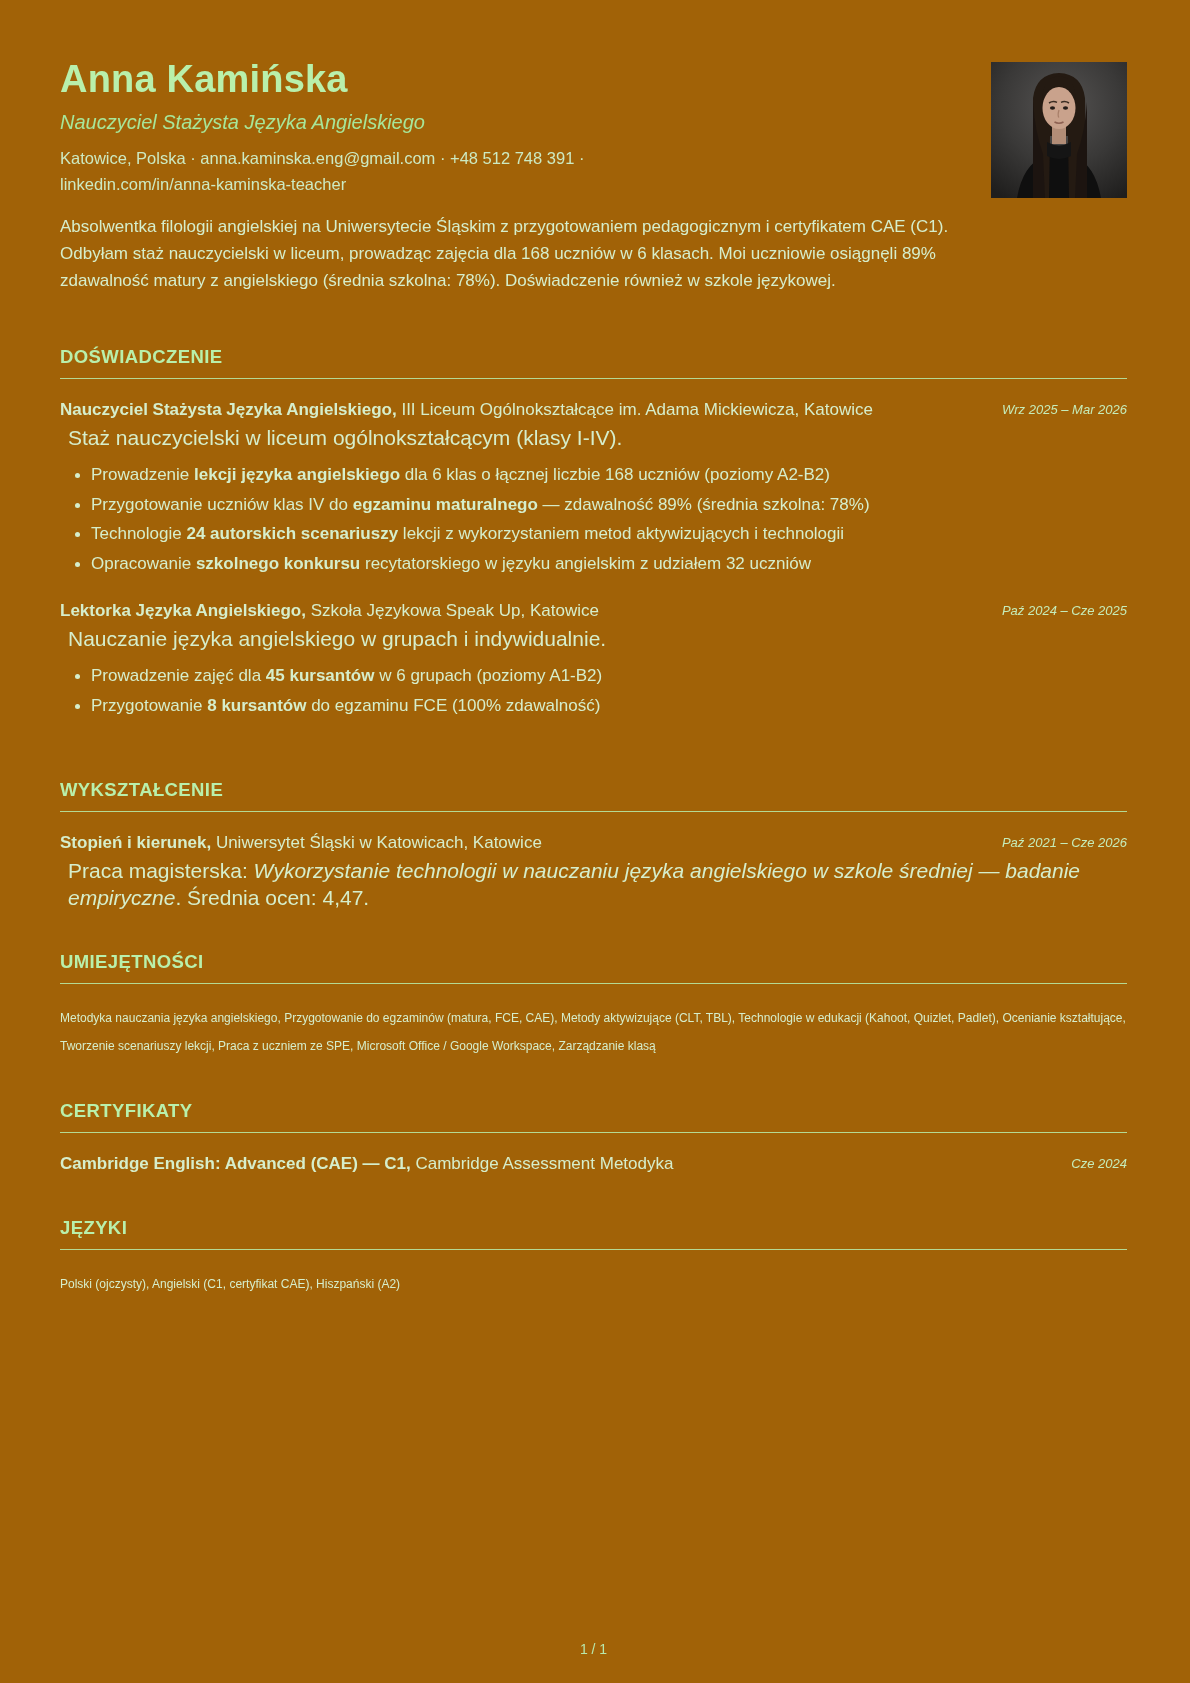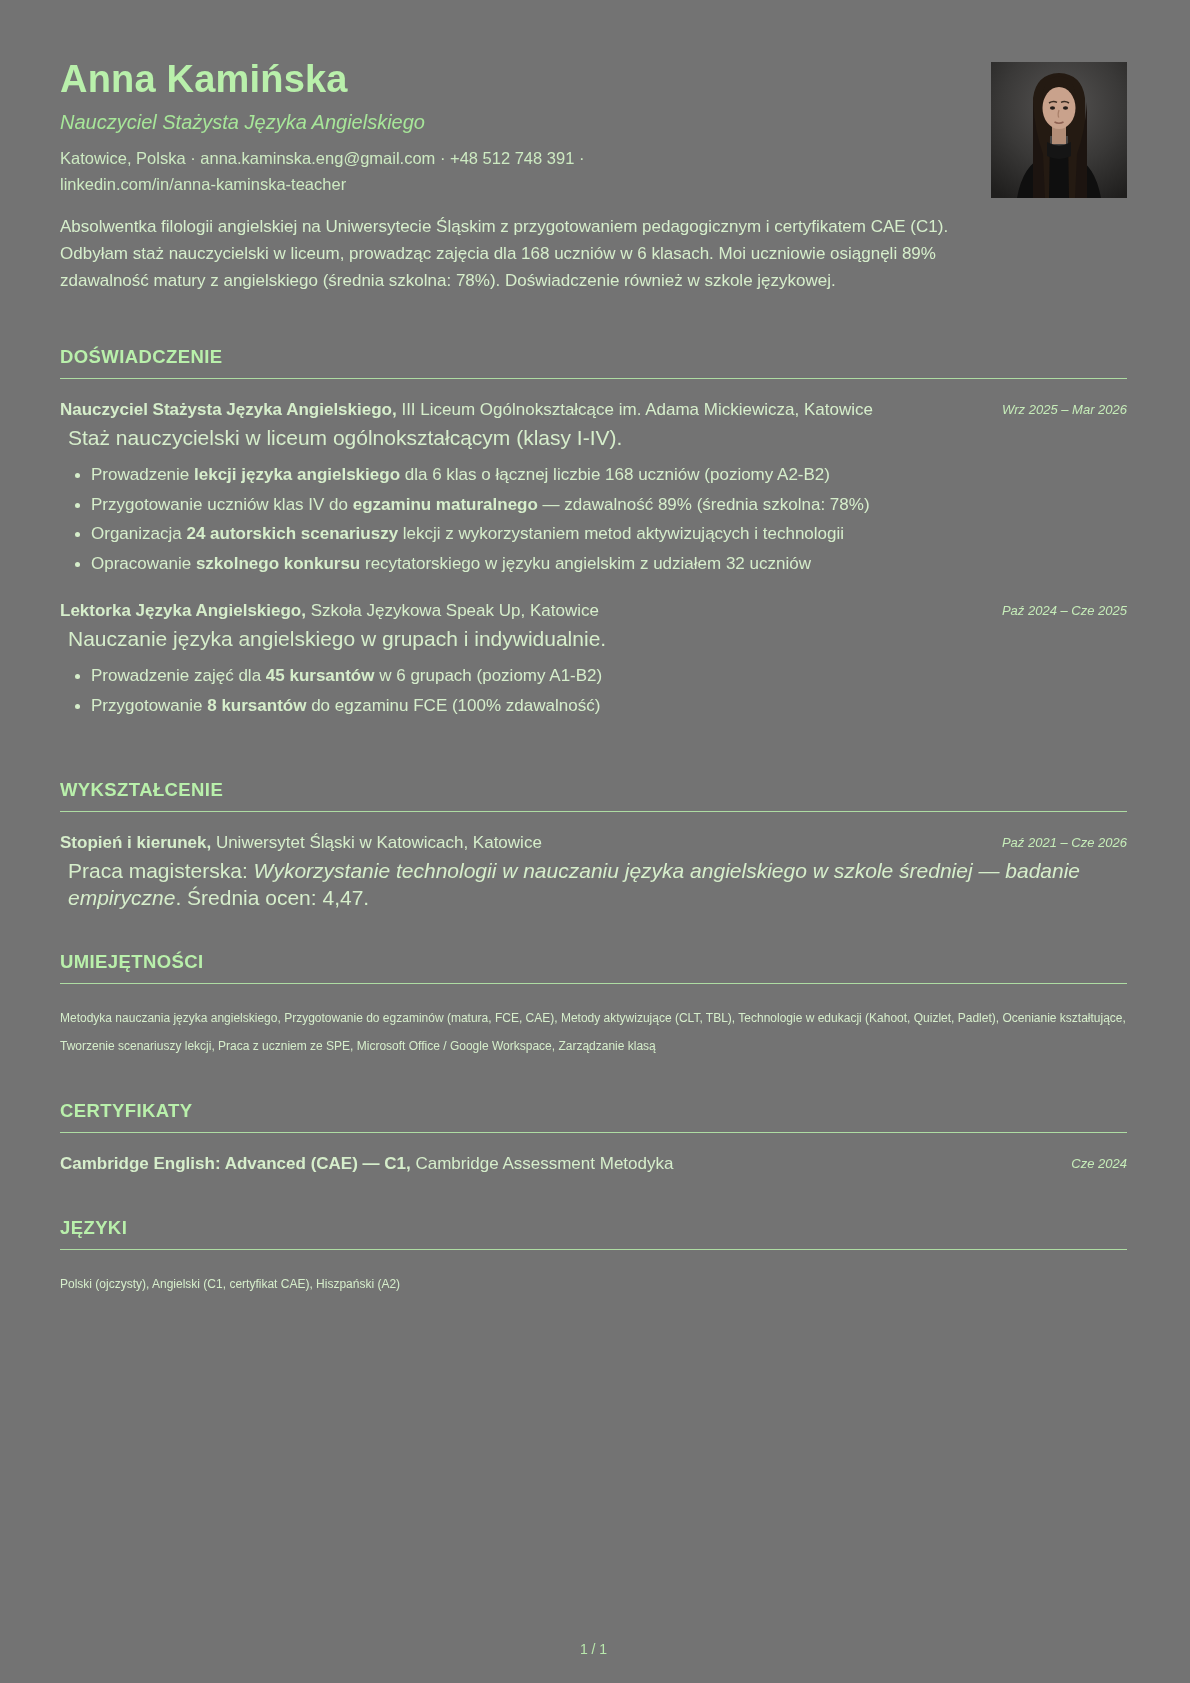--- a/index.html
+++ b/index.html
@@ -1,20 +1,20 @@
 <!DOCTYPE html>
 <html lang="pl"><head>
 <meta charset="utf-8">
 <style>
   html,body{margin:0;padding:0;background:#0a5a2c;}
   .page{
     position:relative;
     width:1190px;height:1683px;box-sizing:border-box;
     padding:58px 63px 26px 60px;
-    background:#737373;
+    background:#a16207;
     color:#d6eecb;
     font-family:"Liberation Sans","DejaVu Sans",sans-serif;
     display:flex;flex-direction:column;
   }
   .top{display:flex;justify-content:space-between;align-items:flex-start;}
   .name{
     margin:0 0 9px 0;font-size:38px;font-weight:800;letter-spacing:.2px;
     color:#b9f0ab;line-height:1.15;
   }
   .job-title{font-size:20px;font-style:italic;color:#a7e699;margin:0 0 11px 0;}
@@ -96,21 +96,21 @@
 
     <article>
       <div class="entry-head">
         <div class="entry-title"><span class="b">Nauczyciel Stażysta Języka Angielskiego,</span><span> III Liceum Ogólnokształcące im. Adama Mickiewicza, Katowice</span></div>
         <div class="entry-date">Wrz 2025 – Mar 2026</div>
       </div>
       <p class="entry-desc">Staż nauczycielski w liceum ogólnokształcącym (klasy I-IV).</p>
       <ul class="bullets">
           <li><span>Prowadzenie </span><span class="b">lekcji języka angielskiego</span><span> dla 6 klas o łącznej liczbie 168 uczniów (poziomy A2-B2)</span></li>
           <li><span>Przygotowanie uczniów klas IV do </span><span class="b">egzaminu maturalnego</span><span> — zdawalność 89% (średnia szkolna: 78%)</span></li>
-          <li><span>Organizacja </span><span class="b">24 autorskich scenariuszy</span><span> lekcji z wykorzystaniem metod aktywizujących i technologii</span></li>
+          <li><span>Technologie </span><span class="b">24 autorskich scenariuszy</span><span> lekcji z wykorzystaniem metod aktywizujących i technologii</span></li>
           <li><span>Opracowanie </span><span class="b">szkolnego konkursu</span><span> recytatorskiego w języku angielskim z udziałem 32 uczniów</span></li>
         </ul>
     </article>
 
     <article>
       <div class="entry-head">
         <div class="entry-title"><span class="b">Lektorka Języka Angielskiego,</span><span> Szkoła Językowa Speak Up, Katowice</span></div>
         <div class="entry-date">Paź 2024 – Cze 2025</div>
       </div>
       <p class="entry-desc">Nauczanie języka angielskiego w grupach i indywidualnie.</p>

